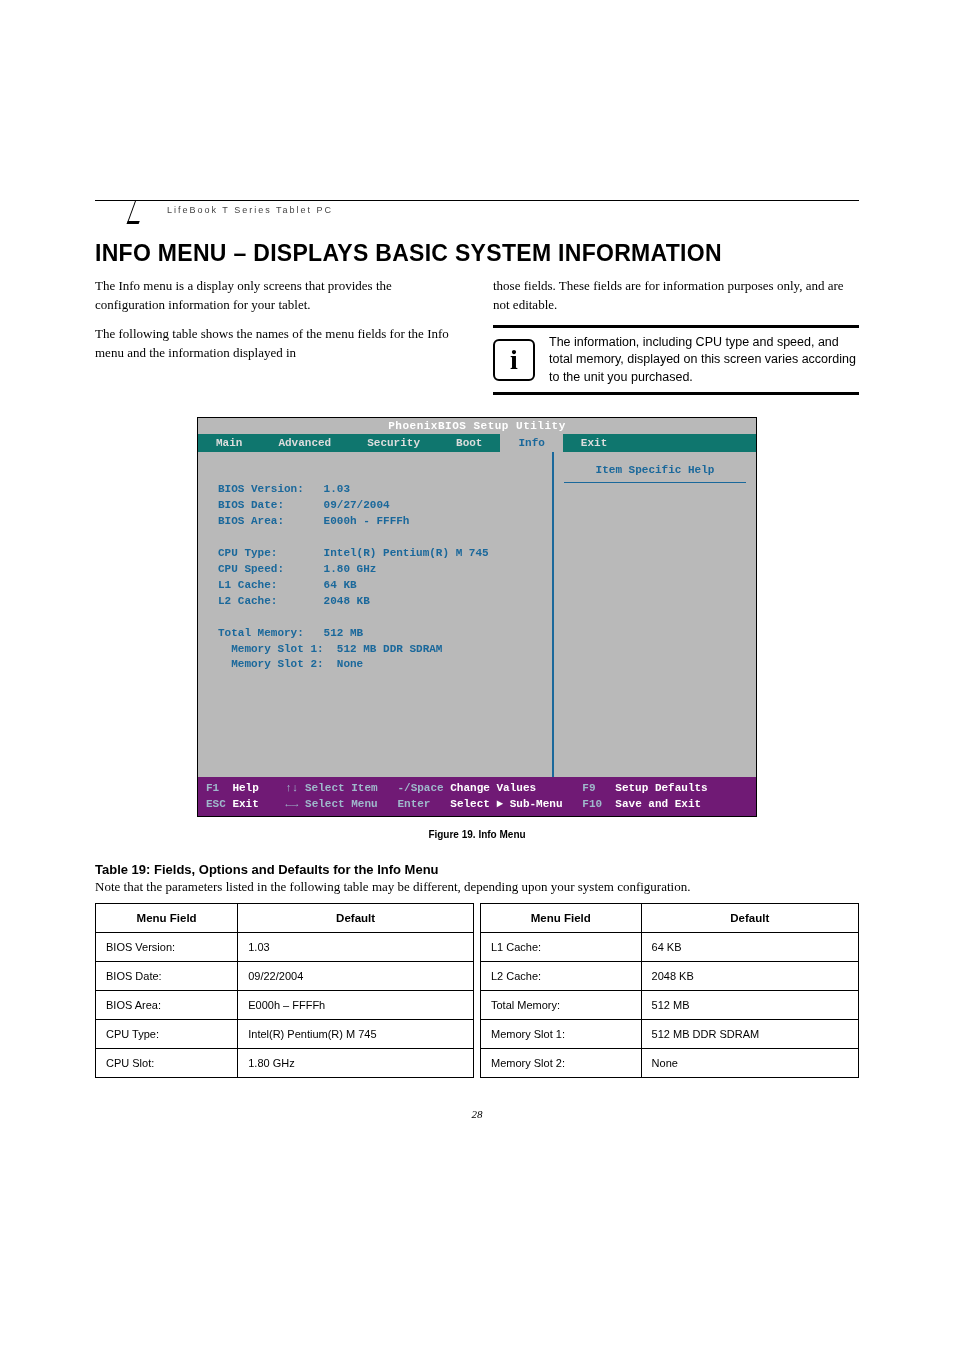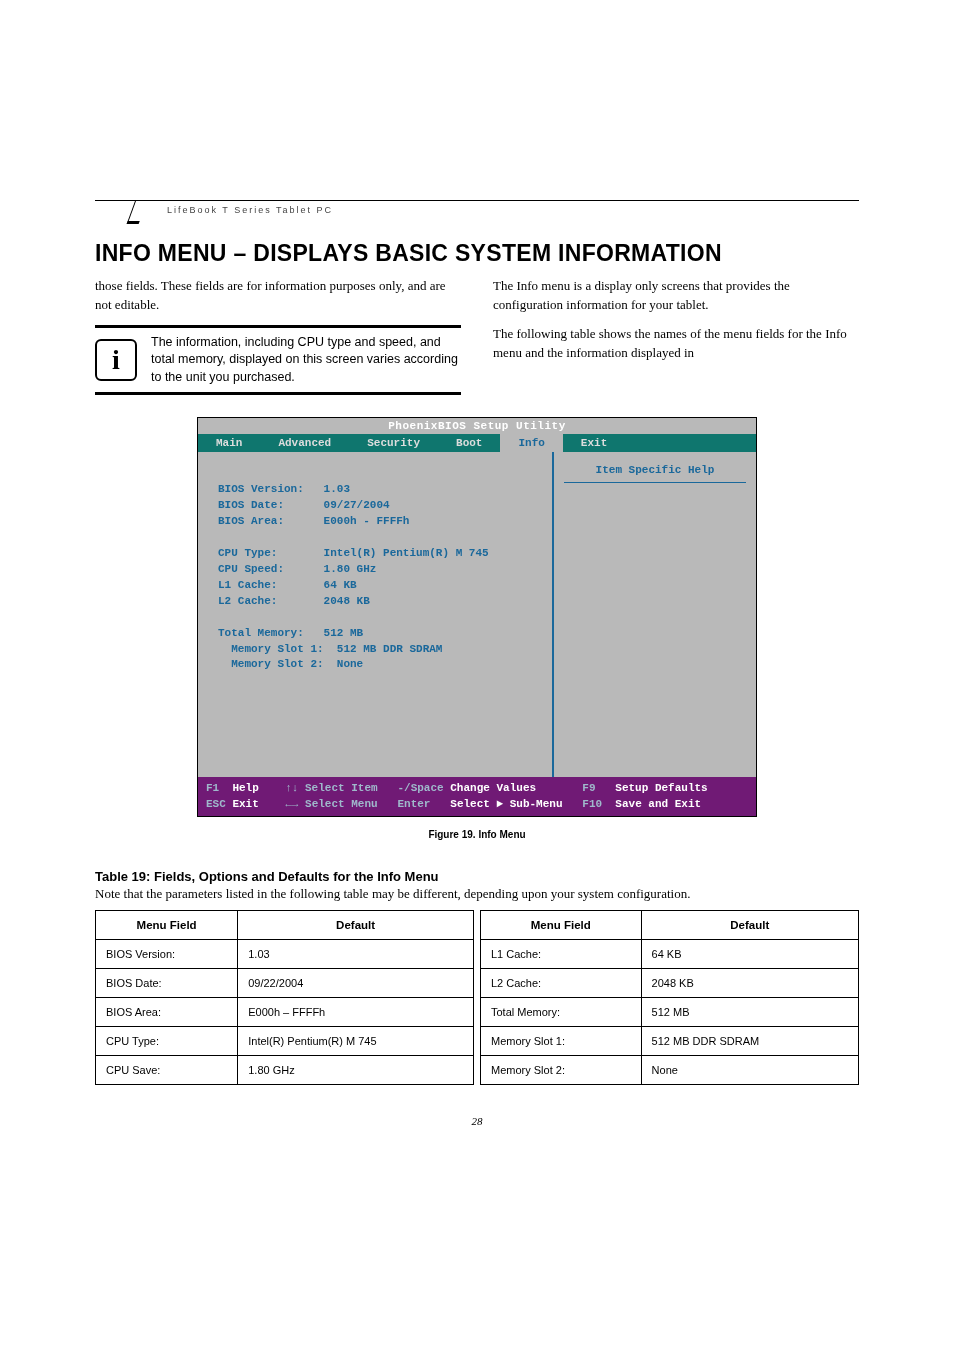--- a/index.html
+++ b/index.html
@@ -147,21 +147,21 @@
     text-align: center;
     font-family: Arial, sans-serif;
     font-weight: bold;
     font-size: 10px;
     margin-top: 12px;
   }
   .table-title {
     font-family: Arial, sans-serif;
     font-weight: bold;
     font-size: 13px;
-    margin-top: 29px;
+    margin-top: 22px;
   }
   .table-note {
     font-size: 13px;
     margin: 2px 0 8px 0;
   }
   .defaults-wrap {
     display: flex;
     gap: 6px;
   }
   table.defaults {
@@ -195,30 +195,30 @@
 <div class="page">
 
   <div class="header-line">
     <div class="header-bracket"></div>
     <div class="header-text">LifeBook T Series Tablet PC</div>
   </div>
 
   <h1>INFO MENU – DISPLAYS BASIC SYSTEM INFORMATION</h1>
 
   <div class="two-col">
+    <div class="col">
+      <p>The Info menu is a display only screens that provides the configuration information for your tablet.</p>
+      <p>The following table shows the names of the menu fields for the Info menu and the information displayed in</p>
+    </div>
     <div class="col">
       <p>those fields. These fields are for information purposes only, and are not editable.</p>
       <div class="note-box">
         <div class="note-icon">i</div>
         <div>The information, including CPU type and speed, and total memory, displayed on this screen varies according to the unit you purchased.</div>
       </div>
-    </div>
-    <div class="col">
-      <p>The Info menu is a display only screens that provides the configuration information for your tablet.</p>
-      <p>The following table shows the names of the menu fields for the Info menu and the information displayed in</p>
     </div>
   </div>
 
   <div class="bios-wrap">
     <div class="bios">
       <div class="bios-title">PhoenixBIOS Setup Utility</div>
       <div class="bios-tabs">
         <span>Main</span>
         <span>Advanced</span>
         <span>Security</span>
@@ -277,21 +277,21 @@
           </tr>
           <tr>
             <td>BIOS Area:</td>
             <td>E000h – FFFFh</td>
           </tr>
           <tr>
             <td>CPU Type:</td>
             <td>Intel(R) Pentium(R) M 745</td>
           </tr>
           <tr>
-            <td>CPU Save:</td>
+            <td>CPU Slot:</td>
             <td>1.80 GHz</td>
           </tr>
         </tbody>
     </table>
     <table class="defaults">
       <thead>
         <tr>
           <th>Menu Field</th>
           <th>Default</th>
         </tr>

